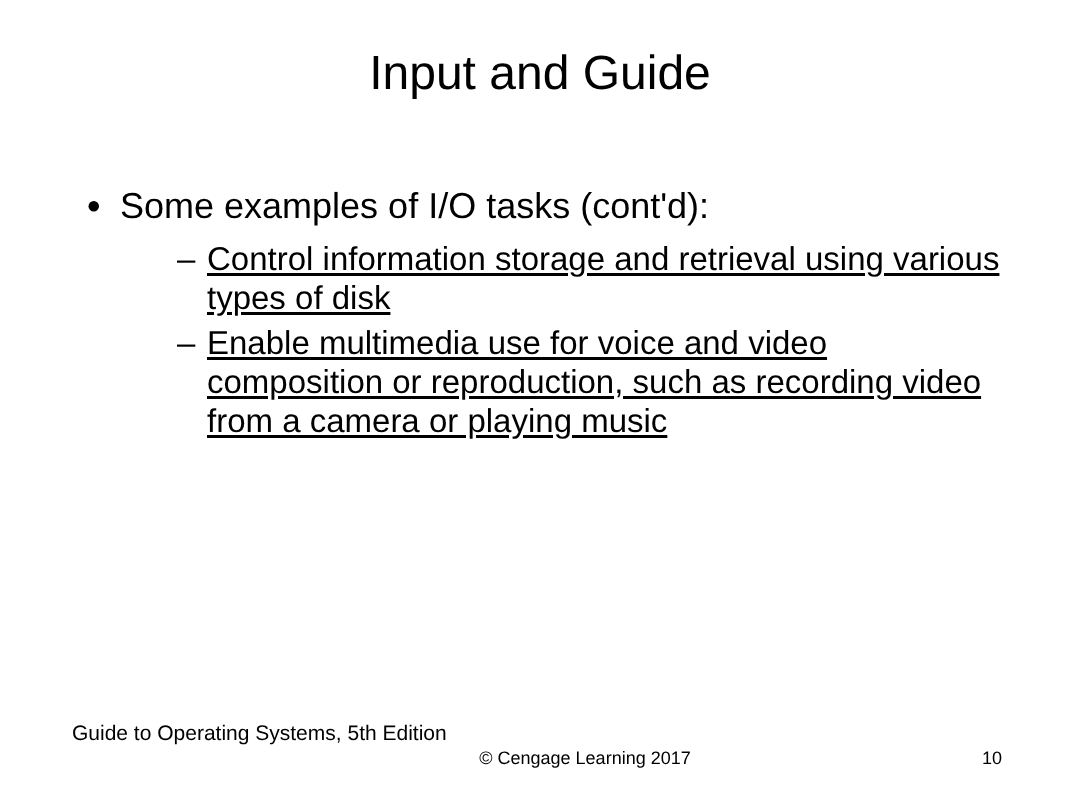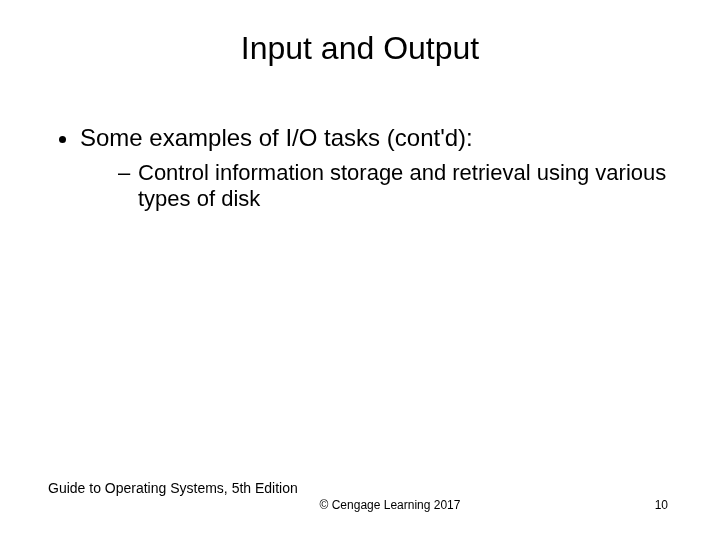--- a/index.html
+++ b/index.html
@@ -46,20 +46,21 @@
   ul.level2 {
     list-style: none;
     margin: 8px 0 0 0;
     padding-left: 38px;
     font-size: 22px;
   }
   ul.level2 > li {
     position: relative;
     padding-left: 20px;
     margin-bottom: 4px;
+    text-decoration: underline;
   }
   ul.level2 > li::before {
     content: "–";
     position: absolute;
     left: 0;
     top: 0;
   }
   .footer-left {
     position: absolute;
     left: 48px;
@@ -81,28 +82,29 @@
     right: 52px;
     bottom: 28px;
     font-size: 12px;
   }
 </style>
 </head>
 <body>
 
 <div class="slide">
 
-  <div class="title">Input and Output</div>
+  <div class="title">Input and Guide</div>
 
   <div class="body">
     <ul class="level1">
       <li>
         <span>Some examples of I/O tasks (cont'd):</span>
         <ul class="level2">
           <li>Control information storage and retrieval using various types of disk</li>
+          <li>Enable multimedia use for voice and video composition or reproduction, such as recording video from a camera or playing music</li>
         </ul>
       </li>
     </ul>
   </div>
 
   <div class="footer-left">Guide to Operating Systems, 5th Edition</div>
   <div class="footer-center">© Cengage Learning  2017</div>
   <div class="footer-right">10</div>
 
 </div>

